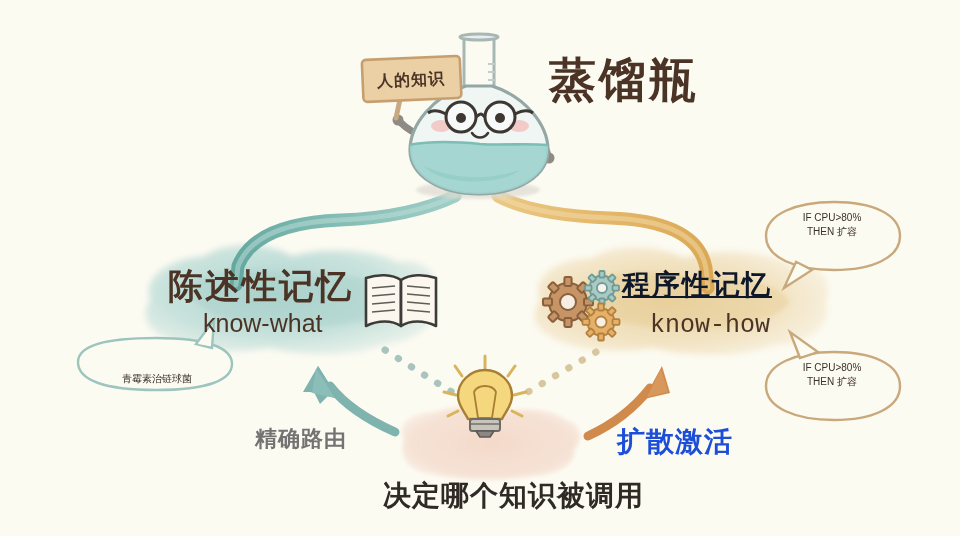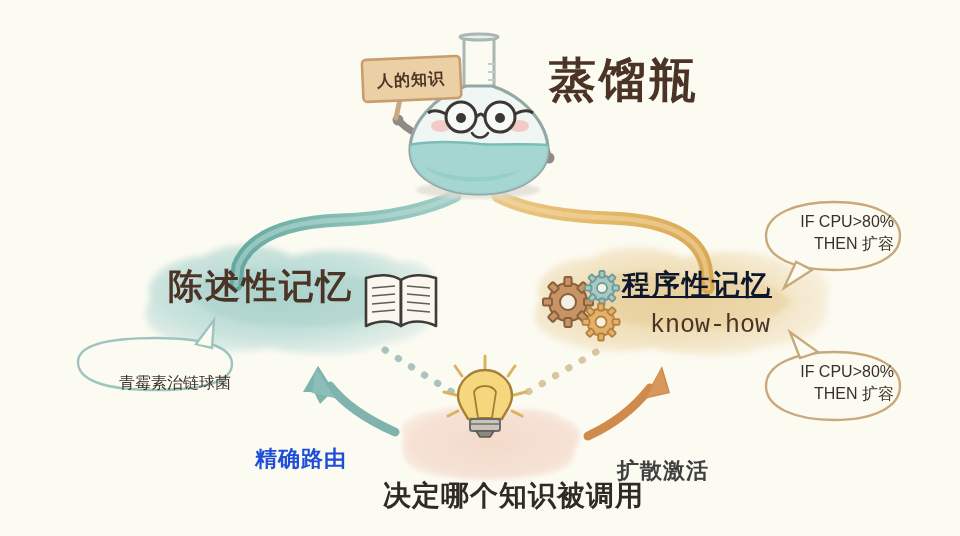--- a/index.html
+++ b/index.html
@@ -46,45 +46,45 @@
     left:622px;top:271px;
     font-size:28px;font-weight:bold;color:#0f172a;
     letter-spacing:2px;line-height:1;text-decoration:underline;
   }
   .node-r-en{
     left:650px;top:313px;
     font-size:25px;color:#4B3426;line-height:1;font-family:Liberation Mono, monospace;
   }
 
   .bubble-txt{
-    font-size:16px;color:#3B3029;line-height:1.35;text-align:right;
+    font-size:10px;color:#3B3029;line-height:1.35;text-align:center;
   }
   .bub-l{left:83px;top:372px;width:148px;}
   .bub-r1{left:770px;top:211px;width:124px;}
   .bub-r2{left:770px;top:361px;width:124px;}
 
   .act-cn{
     left:411px;top:432px;
     font-size:31px;font-weight:bold;color:#3E2D20;
     letter-spacing:3px;line-height:1;
   }
   .act-sub{
     left:383px;top:482px;
     font-size:28px;font-weight:bold;color:#2F2A25;
     letter-spacing:1px;line-height:1;
   }
   .lbl-left{
-    left:255px;top:448px;
-    font-size:22px;font-weight:bold;color:#1d4ed8;
+    left:255px;top:428px;
+    font-size:22px;font-weight:bold;color:#737373;
     letter-spacing:1px;line-height:1;
   }
   .lbl-right{
     left:617px;top:428px;
-    font-size:22px;font-weight:bold;color:#404040;
-    letter-spacing:1px;line-height:1;margin-top:32px;
+    font-size:28px;font-weight:bold;color:#1d4ed8;
+    letter-spacing:1px;line-height:1;
   }
 </style>
 </head>
 <body>
 
 <div class="stage">
 
   <svg class="layer" width="960" height="536" viewBox="0 0 960 536">
     <defs>
       <filter id="soft">
@@ -340,20 +340,21 @@
       <g transform="rotate(-2.5 410 88)">
         <rect x="363" y="58" width="98" height="42" rx="4" fill="#EBCFA5" stroke="#C79F6E" stroke-width="2.6"></rect>
       </g>
     </g>
   </svg>
 
   <div class="abs title">蒸馏瓶</div>
   <div class="abs sign-text">人的知识</div>
 
   <div class="abs node-l-cn">陈述性记忆</div>
+  <div class="abs node-l-en">know-what</div>
 
   <div class="abs node-r-cn">程序性记忆</div>
   <div class="abs node-r-en">know-how</div>
 
   <div class="abs bubble-txt bub-l">青霉素治链球菌</div>
 
   <div class="abs bubble-txt bub-r1">
     <div>IF CPU&gt;80%</div>
     <div>THEN 扩容</div>
   </div>

